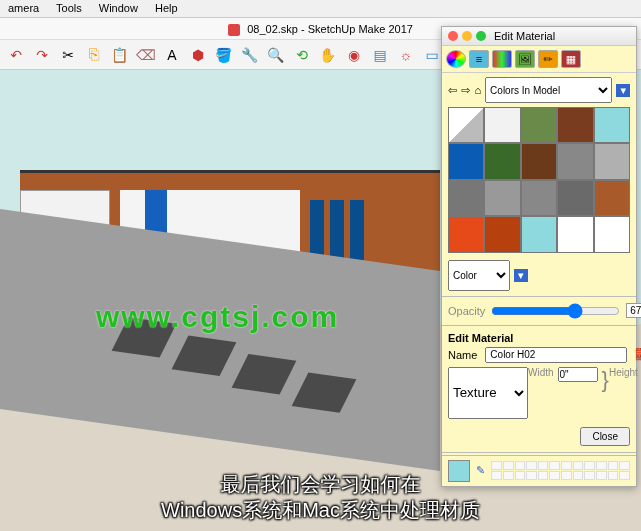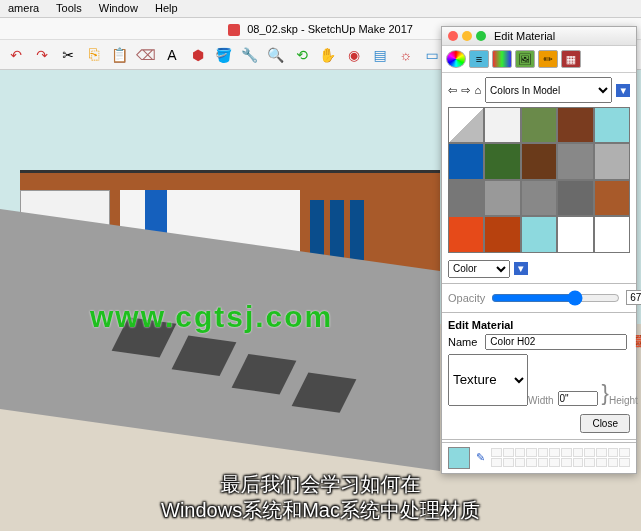--- a/index.html
+++ b/index.html
@@ -17,51 +17,51 @@
 .viewport { position:absolute; top:70px; left:0; right:0; bottom:0; background: linear-gradient(#cfe8e8 0%, #cfe8e8 55%, #ddd6c8 55%, #ddd6c8 100%); overflow:hidden;}
 .house { position:absolute; top:60px; left:20px; width:420px; height:200px; }
 .house .wall { position:absolute; top:40px; left:0; width:420px; height:110px; background:#a85a2a; border-top:3px solid #333;}
 .house .garage { position:absolute; top:60px; left:0px; width:90px; height:90px; background:#f2f2f2; border:1px solid #999;}
 .house .facade { position:absolute; top:60px; left:100px; width:180px; height:85px; background:#f4f4f4;}
 .house .door { position:absolute; top:60px; left:125px; width:22px; height:78px; background:#1560bd;}
 .house .win { position:absolute; background:#0a4d8c; width:14px; height:60px; top:70px;}
 .ground { position:absolute; top:150px; left:0; width:440px; height:200px; background:#9e9e9e; transform: skewY(8deg) translateY(20px);}
 .paver { position:absolute; width:48px; height:36px; background:#4a4a4a; transform:skewX(-25deg);}
 
-.watermark { position:absolute; top:230px; left:90px; font-size:30px; font-weight:bold; color:#1fbf1f; letter-spacing:2px; text-shadow:0 0 2px #fff;}
+.watermark { position:absolute; top:230px; left:96px; font-size:30px; font-weight:bold; color:#1fbf1f; letter-spacing:2px; text-shadow:0 0 2px #fff;}
 .subtitle { position:absolute; bottom:8px; left:50%; transform:translateX(-50%); text-align:center; font-size:20px; color:#fff; text-shadow: -1px -1px 2px #000, 1px -1px 2px #000, -1px 1px 2px #000, 1px 1px 2px #000; line-height:1.3; white-space:nowrap;}
 
-.panel { position:absolute; top:26px; right:4px; width:196px; background:#ffffff; border:1px solid #aaa; box-shadow:0 2px 8px rgba(0,0,0,.3); font-size:11px;}
+.panel { position:absolute; top:26px; right:4px; width:196px; background:#fef9c3; border:1px solid #aaa; box-shadow:0 2px 8px rgba(0,0,0,.3); font-size:11px;}
 .panel-title { background:linear-gradient(#fafafa,#e4e4e4); padding:3px 6px; display:flex; align-items:center; gap:4px; border-bottom:1px solid #ccc;}
 .traffic { display:flex; gap:4px; margin-right:4px;}
 .traffic span { width:10px; height:10px; border-radius:50%; display:block;}
 .traffic .r{background:#ff5f57;} .traffic .y{background:#febc2e;} .traffic .g{background:#28c840;}
 
 .panel-tabs { display:flex; padding:4px; gap:3px; border-bottom:1px solid #ccc;}
 .panel-tabs .t { width:20px; height:18px; border:1px solid #aaa; border-radius:2px; display:flex; align-items:center; justify-content:center; font-size:11px;}
 
 .nav-row { display:flex; align-items:center; padding:4px 6px; gap:4px;}
 .nav-row select { flex:1; font-size:10px; height:26px;}
 .swatches { display:grid; grid-template-columns:repeat(5,1fr); gap:0; padding:0 6px 4px; }
 .swatch { aspect-ratio:1; border:1px solid #777; cursor:pointer;}
 
 .section-row { display:flex; gap:4px; padding:3px 6px; align-items:center;}
-.section-row select { font-size:10px; height:18px;}
+.section-row select { font-size:10px; height:31px;}
 .divider { border-top:1px solid #bbb; margin:2px 0;}
 .opacity-row { padding:4px 6px; display:flex; align-items:center; gap:6px;}
 .opacity-row input[type=range]{flex:1;}
 .opacity-val { width:42px; font-size:10px; text-align:right; border:1px solid #999; background:#fff; padding:1px 3px;}
 
 .edit-section { padding:4px 6px;}
 .edit-section .hdr { font-weight:bold; margin-bottom:3px;}
 .name-row { display:flex; align-items:center; gap:8px;}
 .name-row input { flex:1; font-size:10px; height:16px; padding:0 3px;}
 .tex-block { display:flex; gap:6px; margin-top:4px;}
 .tex-left { flex:1; display:flex; flex-direction:row; gap:0;}
-.dim-row { display:flex; align-items:flex-end; gap:4px; font-size:10px; color:#888;}
+.dim-row { display:flex; align-items:flex-start; gap:4px; font-size:10px; color:#888;}
 .dim-row input { width:40px; font-size:10px; height:15px;}
 .preview { width:52px; height:52px; background:#8dd9de; border:1px solid #999;}
 .close-row { text-align:right; padding:4px 6px;}
 .close-row button { font-size:10px; padding:2px 10px;}
 
 .bottom-strip { border-top:1px solid #bbb; padding:4px 6px; display:flex; align-items:center; gap:6px;}
 .mini-prev { width:22px; height:22px; background:#8dd9de; border:1px solid #888;}
 .gray-grid { display:grid; grid-template-columns:repeat(12,1fr); gap:1px; flex:1;}
 .gray-grid div { height:9px; background:#f8f8f8; border:1px solid #ddd;}
 .brace { font-size:22px; color:#888;}

